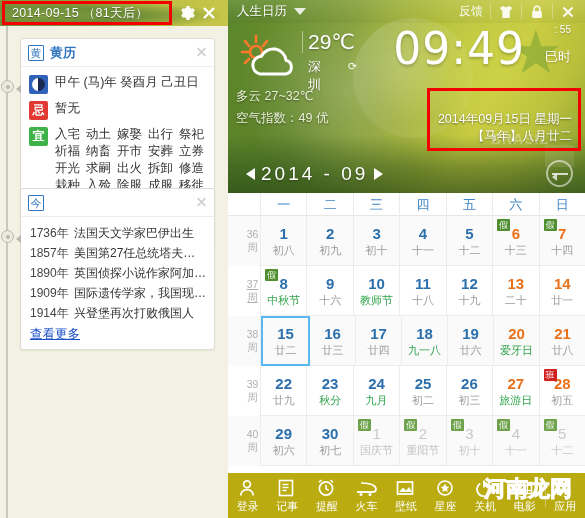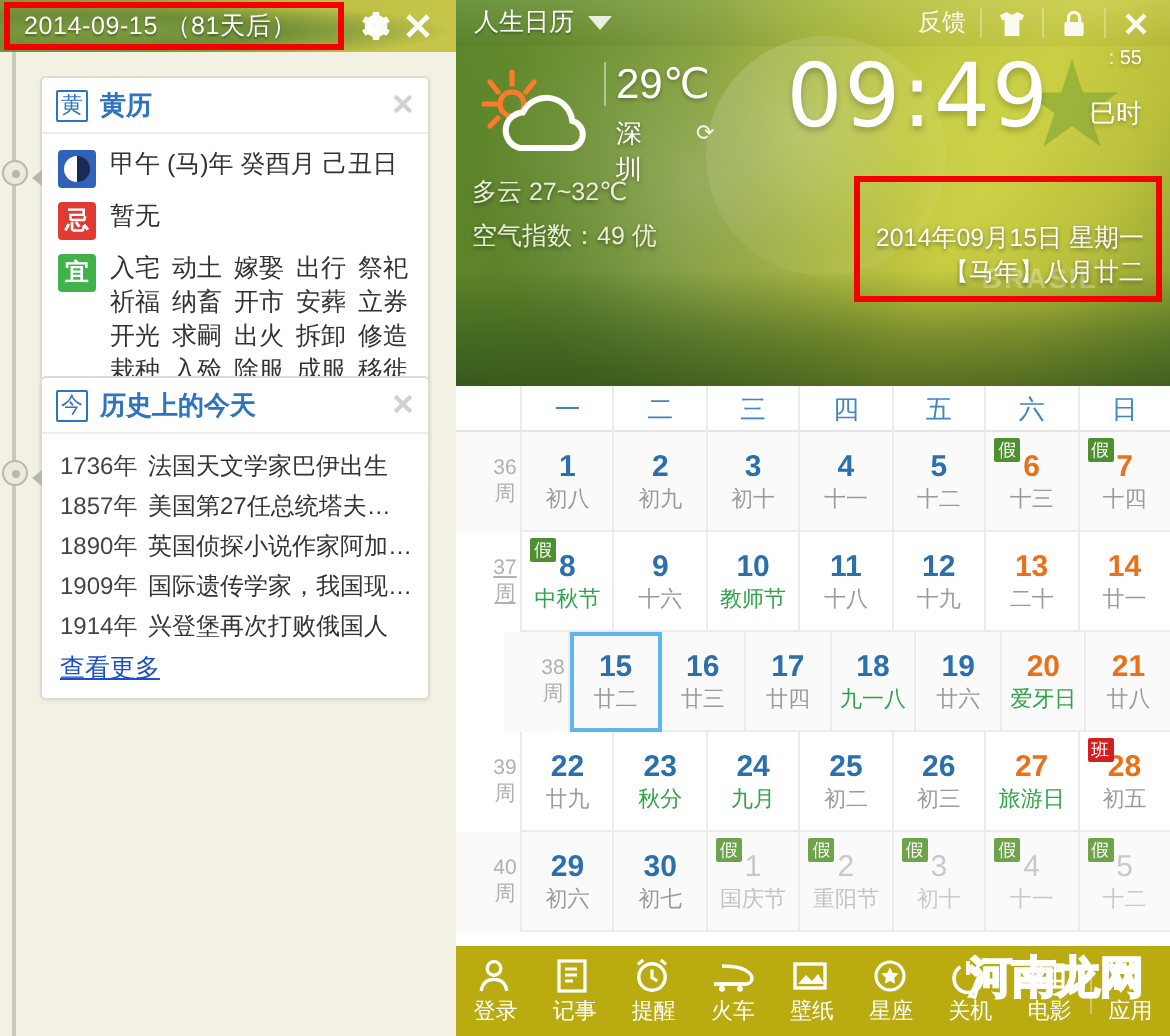--- a/index.html
+++ b/index.html
@@ -403,21 +403,20 @@
             <div>交易</div>
             <div>进人口</div>
           </div>
       </div>
     </div>
   </div>
 
   <div class="card" id="card-history">
     <div class="card-head">
       <div class="card-badge">今</div>
-      <div class="card-title">历史上的今天</div>
       <div class="card-x"></div>
     </div>
     <div class="hist-body" id="hist-body"><div class="hist-row">
           <span class="hist-year">1736年</span>
           <span class="hist-txt">法国天文学家巴伊出生</span>
         </div><div class="hist-row">
           <span class="hist-year">1857年</span>
           <span class="hist-txt">美国第27任总统塔夫脱…</span>
         </div><div class="hist-row">
           <span class="hist-year">1890年</span>
@@ -491,20 +490,27 @@
   <div id="clock">09:49</div>
   <div id="clock-sec">: 55</div>
   <div id="clock-shichen">巳时</div>
 
   <div id="date-box">
     <div class="d1">2014年09月15日  星期一</div>
     <div class="d2">【马年】八月廿二</div>
   </div>
   <div id="brasil">BRASIL</div>
 
+  <div id="monthnav">
+    <span class="mn-arrow" id="mn-prev"></span>
+    <span id="mn-label">2014 - 09</span>
+    <span class="mn-arrow" id="mn-next"></span>
+    <span id="mn-updown"></span>
+    <span id="mn-today"></span>
+  </div>
 
   <div id="calendar">
     <div class="cal-row" id="cal-head">
       <div class="wk"></div>
     <div class="cell" style="height: 23px; border-bottom: none;">一</div>
         <div class="cell" style="height: 23px; border-bottom: none;">二</div>
         <div class="cell" style="height: 23px; border-bottom: none;">三</div>
         <div class="cell" style="height: 23px; border-bottom: none;">四</div>
         <div class="cell" style="height: 23px; border-bottom: none;">五</div>
         <div class="cell" style="height: 23px; border-bottom: none;">六</div>
@@ -576,21 +582,21 @@
           <div class="cell weekend">
             <div class="d-num">13</div>
             <div class="d-sub">二十</div>
           </div>
           <div class="cell weekend">
             <div class="d-num">14</div>
             <div class="d-sub">廿一</div>
           </div>
         </div>
         <div class="cal-row alt">
-          <div class="wk" style="height: 50px; margin-left: 24px;">
+          <div class="wk" style="height: 50px;">
             <span>38</span>
             <span>周</span>
           </div>
           <div class="cell selected">
             <div class="d-num">15</div>
             <div class="d-sub">廿二</div>
           </div>
           <div class="cell">
             <div class="d-num">16</div>
             <div class="d-sub">廿三</div>

